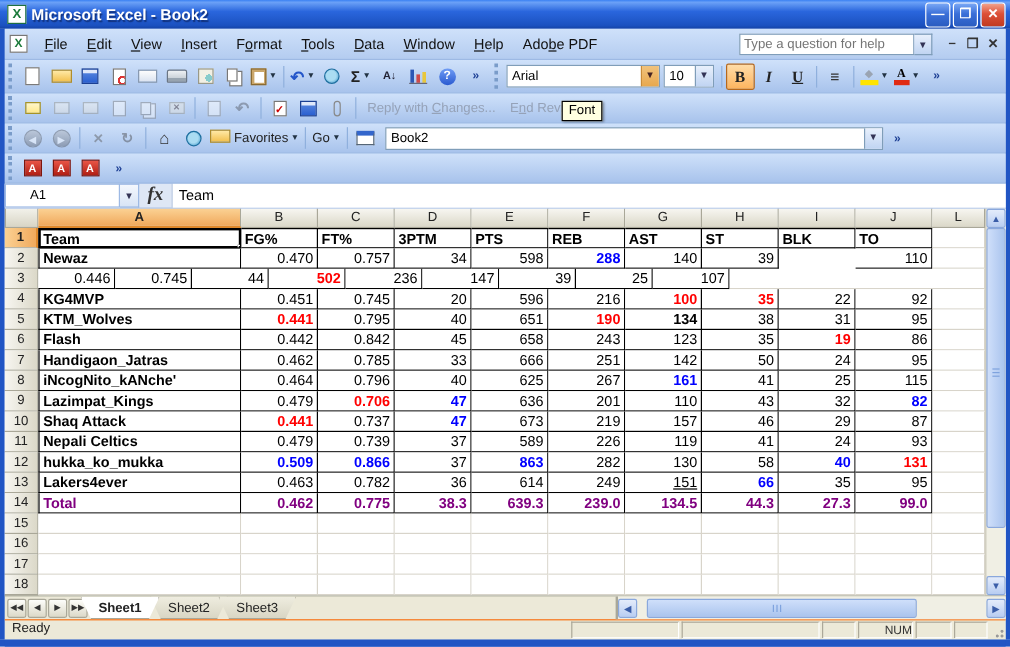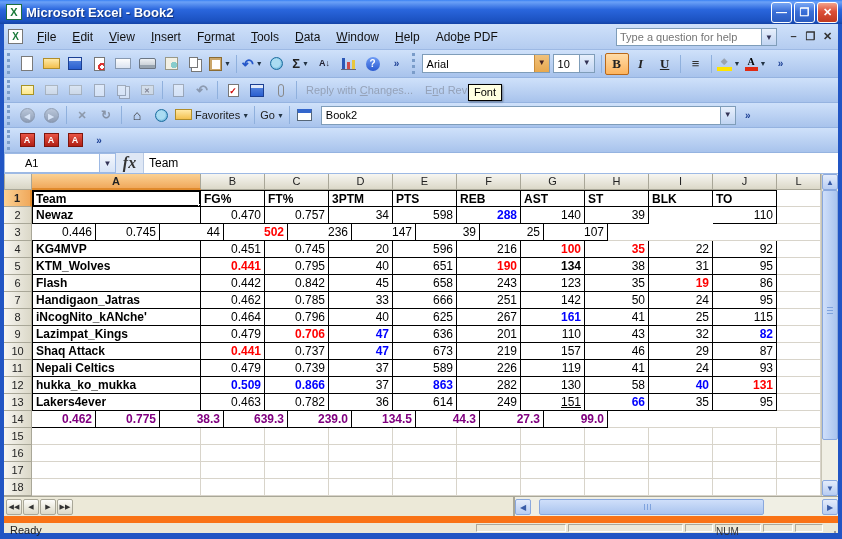--- a/index.html
+++ b/index.html
@@ -162,25 +162,25 @@
   .tab-filler { flex:1; }
   
   .hscroll { width:325px; display:flex; align-items:center; background:#f0efe4; border-left:2px solid #a9a798; }
   .hscroll .sbtn { width:16px; height:16px; line-height:15px; }
   .htrack { flex:1; position:relative; height:16px; }
   .hthumb { position:absolute; left:8px; top:0; width:225px; height:16px; border:1px solid #8aa8dd; border-radius:2px;
     background:linear-gradient(#cfdffa,#aac4ee); }
   .hthumb::after { content:""; position:absolute; top:4px; bottom:4px; left:48%; width:1px;
     box-shadow:-3px 0 0 #7fa3de,0 0 0 #7fa3de,3px 0 0 #7fa3de; background:#7fa3de; }
   
-  .statusbar { height:17px; display:flex; align-items:stretch; background:#ece9d8; border-top:7px solid #f97316;
+  .statusbar { height:17px; display:flex; align-items:stretch; background:#ece9d8; border-top:1px solid #f97316;
     font-size:11px; color:#222; }
   .status-left { flex:1; padding:1px 6px; }
   .spanel { border:1px solid; border-color:#aca899 #fff #fff #aca899; margin:1px 1px; font-size:10px;
-    text-align:left; line-height:13px; color:#333; }
+    text-align:right; line-height:13px; color:#333; }
   .grip { width:14px; background:
     radial-gradient(circle at 11px 13px,#999 1px,rgba(0,0,0,0) 1.5px),
     radial-gradient(circle at 7px 13px,#999 1px,rgba(0,0,0,0) 1.5px),
     radial-gradient(circle at 11px 9px,#999 1px,rgba(0,0,0,0) 1.5px); }
   .bottomedge { height:6px; background:#2155c4; }
 </style>
 </head>
 <body>
 
 <div class="win">
@@ -630,20 +630,21 @@
             <span class="cell dc num" style="width: 64px; color: rgb(0, 0, 0);">614</span>
             <span class="cell dc num" style="width: 64px; color: rgb(0, 0, 0);">249</span>
             <span class="cell dc num" style="width: 64px; color: rgb(0, 0, 0); text-decoration: underline;">151</span>
             <span class="cell dc num bold" style="width: 64px; color: rgb(0, 0, 255);">66</span>
             <span class="cell dc num" style="width: 64px; color: rgb(0, 0, 0);">35</span>
             <span class="cell dc num" style="width: 64px; color: rgb(0, 0, 0);">95</span>
             <span class="cell ec" style="flex: 1 1 0%;"></span>
           </div>
           <div class="grow">
             <span class="rowhdr">14</span>
+            <span class="cell dc bold txt" style="width: 169px; color: rgb(128, 0, 128); border-left: 1px solid rgb(0, 0, 0);">Total</span>
             <span class="cell dc num bold" style="width: 64px; color: rgb(128, 0, 128);">0.462</span>
             <span class="cell dc num bold" style="width: 64px; color: rgb(128, 0, 128);">0.775</span>
             <span class="cell dc num bold" style="width: 64px; color: rgb(128, 0, 128);">38.3</span>
             <span class="cell dc num bold" style="width: 64px; color: rgb(128, 0, 128);">639.3</span>
             <span class="cell dc num bold" style="width: 64px; color: rgb(128, 0, 128);">239.0</span>
             <span class="cell dc num bold" style="width: 64px; color: rgb(128, 0, 128);">134.5</span>
             <span class="cell dc num bold" style="width: 64px; color: rgb(128, 0, 128);">44.3</span>
             <span class="cell dc num bold" style="width: 64px; color: rgb(128, 0, 128);">27.3</span>
             <span class="cell dc num bold" style="width: 64px; color: rgb(128, 0, 128);">99.0</span>
             <span class="cell ec" style="flex: 1 1 0%;"></span>
@@ -714,20 +715,25 @@
       </div>
     </div>
 
     <div class="tabbar">
       <span class="navbtns" id="navbtns">
           <span class="navbtn">◀◀</span>
           <span class="navbtn">◀</span>
           <span class="navbtn">▶</span>
           <span class="navbtn">▶▶</span>
         </span>
+      <span class="tabs" id="tabs">
+          <span class="tab active">Sheet1</span>
+          <span class="tab">Sheet2</span>
+          <span class="tab">Sheet3</span>
+        </span>
       <span class="tab-filler"></span>
       <span class="hscroll">
         <span class="sbtn">◀</span>
         <span class="htrack">
             <span class="hthumb"></span>
           </span>
         <span class="sbtn">▶</span>
       </span>
     </div>
 

